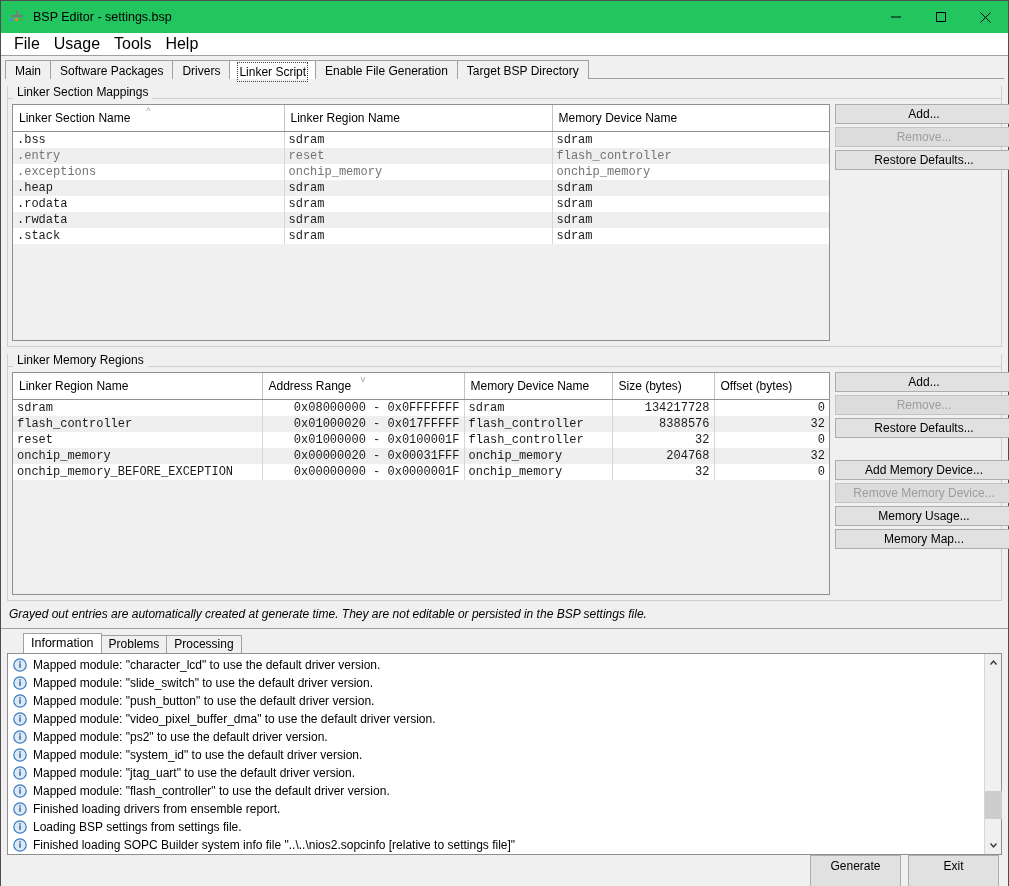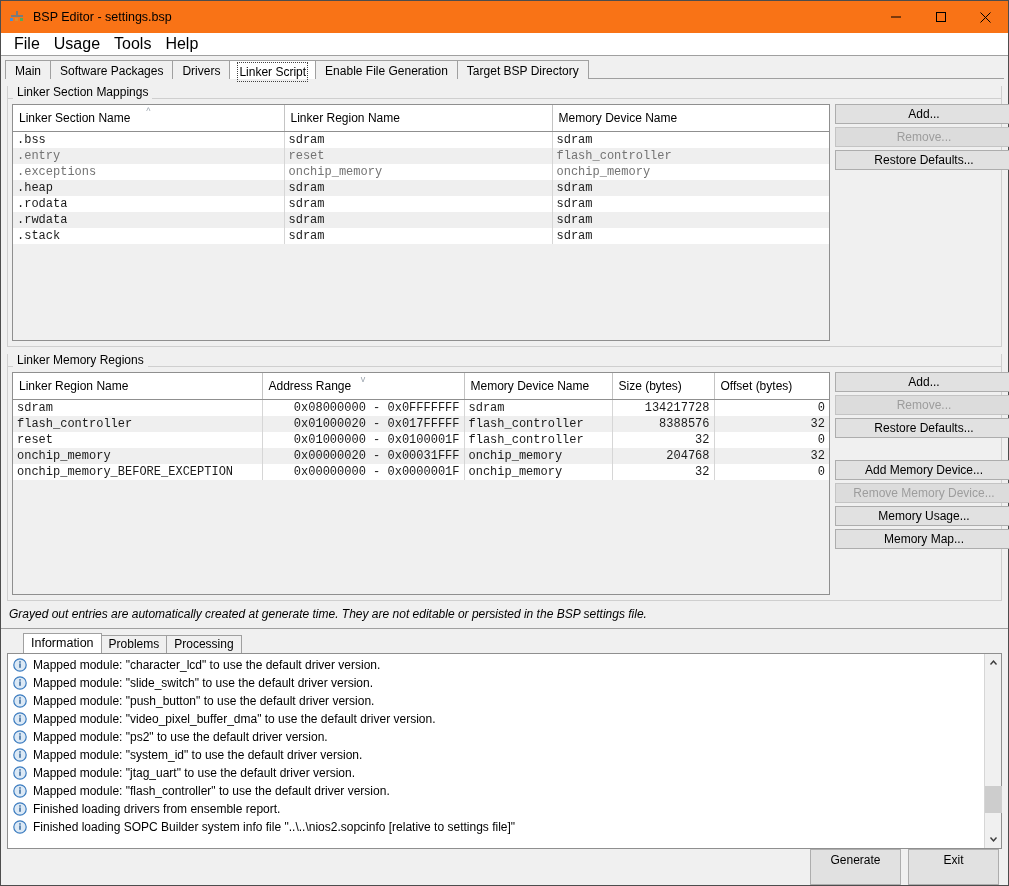--- a/index.html
+++ b/index.html
@@ -23,21 +23,21 @@
     width: 1009px; height: 886px;
     background: #f0f0f0;
     border: 1px solid #4d4d4d;
     display: flex;
     flex-direction: column;
   }
 
   
   .titlebar {
     height: 32px;
-    background: #f97316;
+    background: #22c55e;
     display: flex;
     align-items: center;
     flex: 0 0 auto;
   }
   .app-icon {
     width: 16px; height: 16px;
     margin-left: 8px; margin-right: 8px;
     position: relative;
     flex: 0 0 auto;
   }
@@ -664,20 +664,28 @@
                   <rect x="6.3" y="3.2" width="1.4" height="1.5" fill="#2a5f96"></rect>
                 </svg></span>
             <span class="log-text">Finished loading drivers from ensemble report.</span>
           </div>
           <div class="log-row">
             <span class="info-icon"><svg width="14" height="14" viewBox="0 0 14 14">
                   <circle cx="7" cy="7" r="6.2" fill="#dce9f5" stroke="#3a7bbf" stroke-width="1.2"></circle>
                   <rect x="6.3" y="5.4" width="1.4" height="4.4" fill="#2a5f96"></rect>
                   <rect x="6.3" y="3.2" width="1.4" height="1.5" fill="#2a5f96"></rect>
                 </svg></span>
+            <span class="log-text">Loading BSP settings from settings file.</span>
+          </div>
+          <div class="log-row">
+            <span class="info-icon"><svg width="14" height="14" viewBox="0 0 14 14">
+                  <circle cx="7" cy="7" r="6.2" fill="#dce9f5" stroke="#3a7bbf" stroke-width="1.2"></circle>
+                  <rect x="6.3" y="5.4" width="1.4" height="4.4" fill="#2a5f96"></rect>
+                  <rect x="6.3" y="3.2" width="1.4" height="1.5" fill="#2a5f96"></rect>
+                </svg></span>
             <span class="log-text">Finished loading SOPC Builder system info file "..\..\nios2.sopcinfo [relative to settings file]"</span>
           </div>
         </div>
         <div class="vscroll">
           <div class="vs-arrow">
             <svg width="9" height="7" viewBox="0 0 9 7">
                 <path d="M4.5 1 L8 5 L7 6 L4.5 3.2 L2 6 L1 5 Z" fill="#3c3c3c"></path>
               </svg>
           </div>
           <div class="vs-track">

